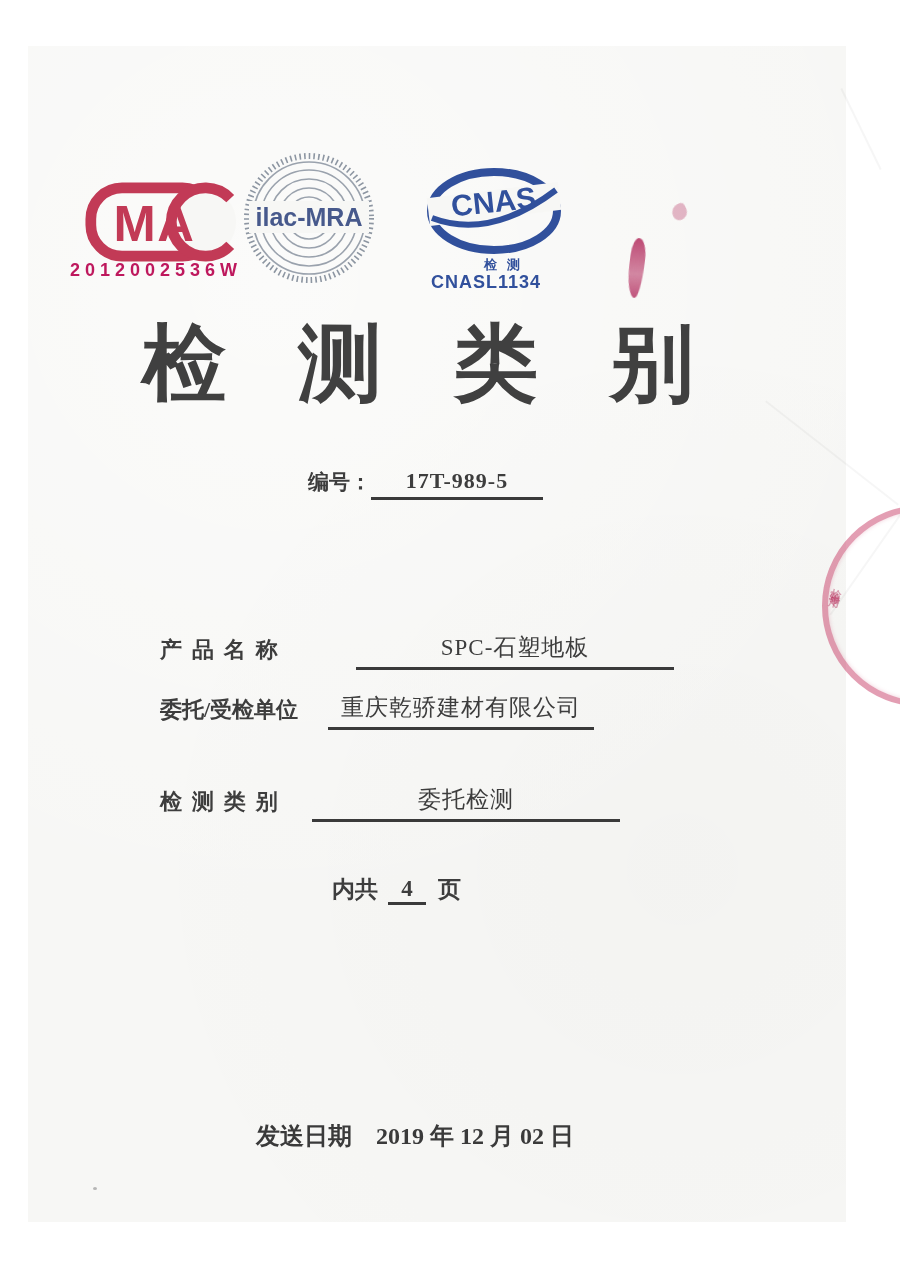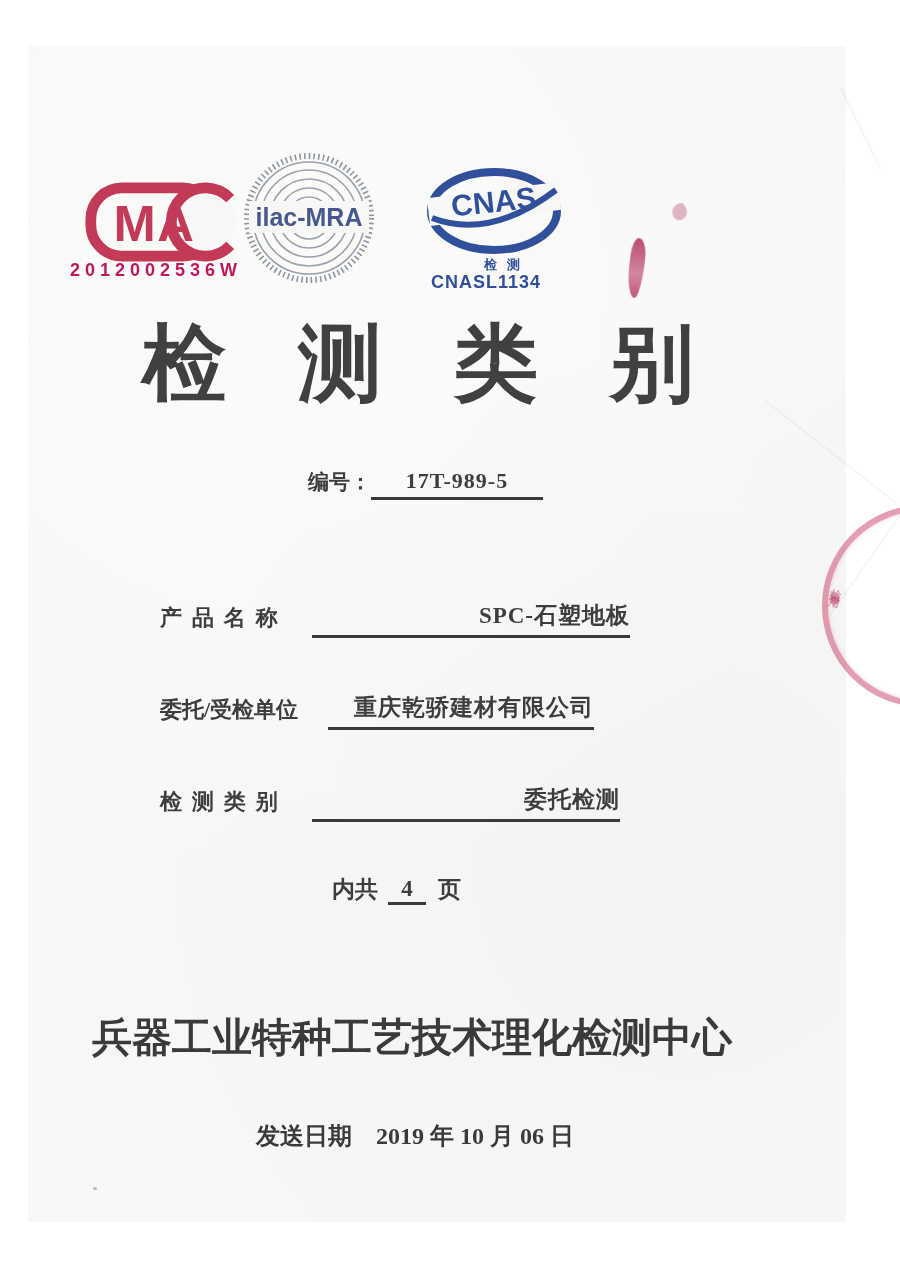--- a/index.html
+++ b/index.html
@@ -53,22 +53,22 @@
   .report-no .val{
     display:inline-block;width:172px;text-align:center;
     border-bottom:3px solid #3a3a3a;padding-bottom:3px;
     font-size:22px;font-weight:bold;letter-spacing:1px;
   }
   
   .field-row{position:absolute;left:160px;display:flex;align-items:flex-end;}
   .field-label{font-size:22px;font-weight:600;min-width:152px;padding-bottom:5px;white-space:nowrap;}
   .spread{letter-spacing:0.45em;}
   .field-line{
-    display:inline-block;text-align:right;border-bottom:3px solid #3a3a3a;
-    padding-bottom:4px;font-size:23px;font-weight:bold;letter-spacing:1px;white-space:nowrap;
+    display:inline-block;text-align:center;border-bottom:3px solid #3a3a3a;
+    padding-bottom:4px;font-size:23px;font-weight:normal;letter-spacing:1px;white-space:nowrap;
   }
   
   .pages-line{left:332px;top:874px;display:flex;align-items:flex-end;font-size:23px;font-weight:600;}
   .pages-line .count{
     display:inline-block;width:38px;text-align:center;margin:0 10px;
     border-bottom:3px solid #3a3a3a;font-weight:bold;
   }
   .pages-line .suffix{margin-left:2px;}
   
   .org-name{left:92px;top:1010px;font-size:40px;font-weight:bold;white-space:nowrap;color:#3a3a3a;}
@@ -129,44 +129,43 @@
   <div class="abs red-smudge"></div>
   <div class="abs red-dot"></div>
 
   <div class="abs doc-title">检测类别</div>
 
   <div class="abs report-no">
     <span class="lbl">编号：</span>
     <span class="val">17T-989-5</span>
   </div>
 
-  <div class="field-row" style="top:600px;">
+  <div class="field-row" style="top:632px;gap:44px;">
     <span class="field-label spread">产品名称</span>
     <span class="field-line" style="width:318px;">SPC-石塑地板</span>
   </div>
   <div class="field-row" style="top:692px;gap:16px;">
     <span class="field-label">委托/受检单位</span>
     <span class="field-line" style="width:266px;">重庆乾骄建材有限公司</span>
   </div>
   <div class="field-row" style="top:784px;">
     <span class="field-label spread">检测类别</span>
     <span class="field-line" style="width:308px;">委托检测</span>
   </div>
 
   <div class="abs pages-line">
     <span>内共</span>
     <span class="count">4</span>
     <span class="suffix">页</span>
   </div>
 
-  <div class="abs org-name">兵器工业特种工艺技术理化检测中心</div>
 
   <div class="abs dispatch">
     <span>发送日期</span>
-    <span class="dval">2019 年 10 月 06 日</span>
+    <span class="dval">2019 年 12 月 02 日</span>
   </div>
 
   <div class="abs seal-arc"></div>
   <div class="abs seal-text">检验专用</div>
 
   <div class="abs crease" style="left:748px;top:452px;width:168px;transform:rotate(38deg);"></div>
   <div class="abs crease" style="left:792px;top:540px;width:180px;transform:rotate(-55deg);"></div>
   <div class="abs crease" style="left:816px;top:128px;width:90px;transform:rotate(64deg);"></div>
   <div class="abs speck" style="left:93px;top:1187px;"></div>
 </div>

